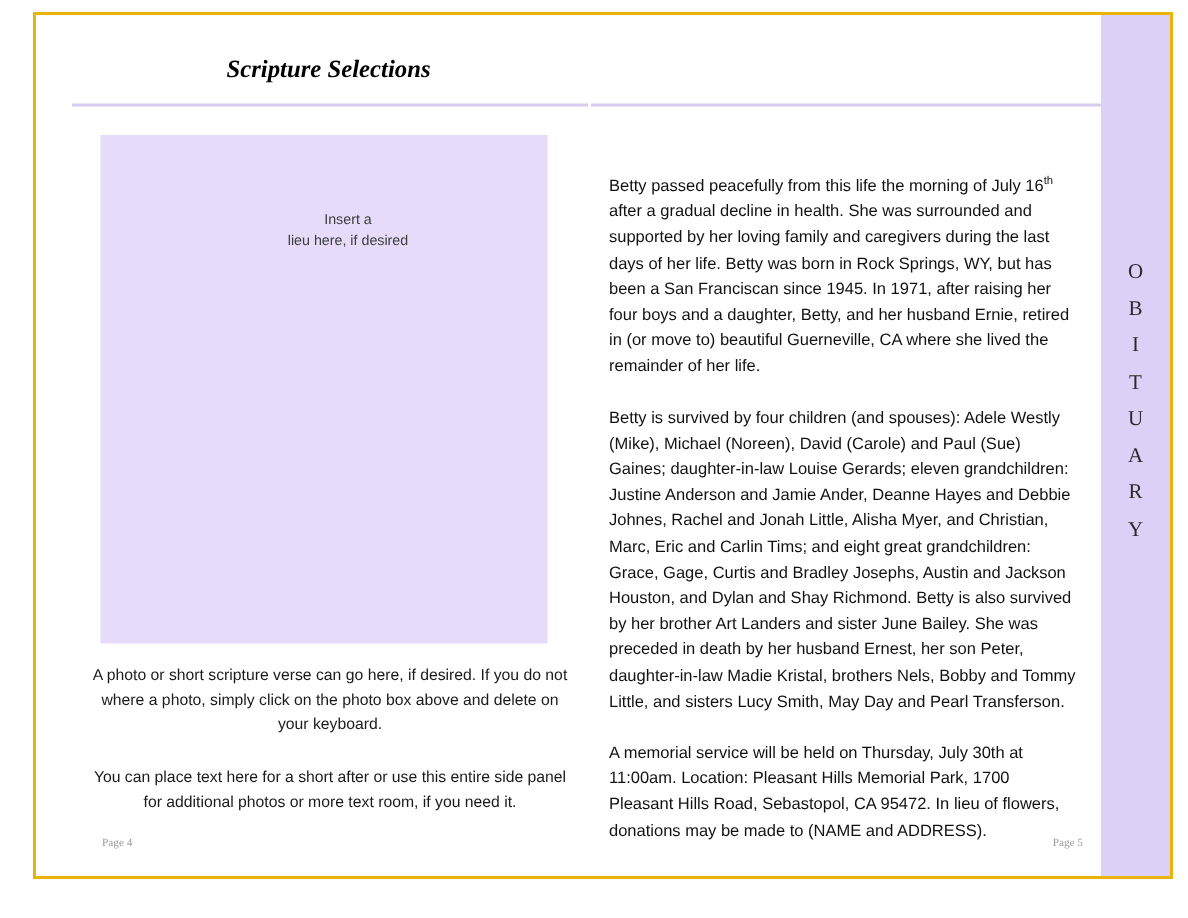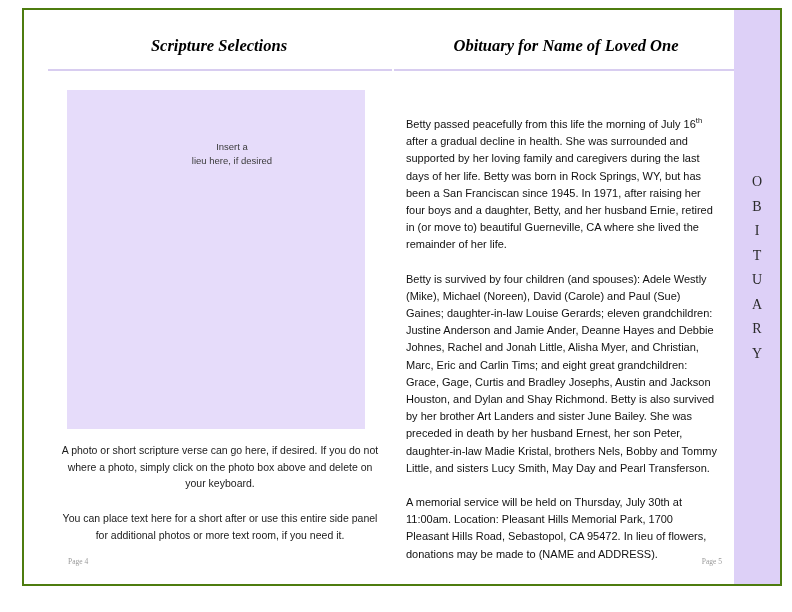--- a/index.html
+++ b/index.html
@@ -15,21 +15,21 @@
     overflow: hidden;
   }
 
   
   #page-frame {
     position: absolute;
     left: 22px;
     top: 8px;
     width: 760px;
     height: 578px;
-    border: 2px solid #4d7c0f;
+    border: 2px solid #eab308;
     box-sizing: border-box;
     background: #ffffff;
   }
 
   
   #obituary-tab {
     position: absolute;
     right: 0px;
     top: 0px;
     width: 46px;
@@ -161,21 +161,20 @@
   #footer-left { left: 32px; margin-left: 12px; }
   #footer-right { right: 58px; }
 </style>
 </head>
 <body>
 
 <div id="page-frame">
 
   <div class="page-header" id="header-left">Scripture Selections</div>
 
-  <div class="page-header" id="header-right">Obituary for Name of Loved One</div>
 
   <div class="header-rule" id="header-rule-left"></div>
   <div class="header-rule" id="header-rule-right"></div>
 
   <div id="left-column">
 
     <div id="photo-placeholder">
       <div id="photo-placeholder-text">
         <div>Insert a</div>
         <div>lieu here, if desired</div>

